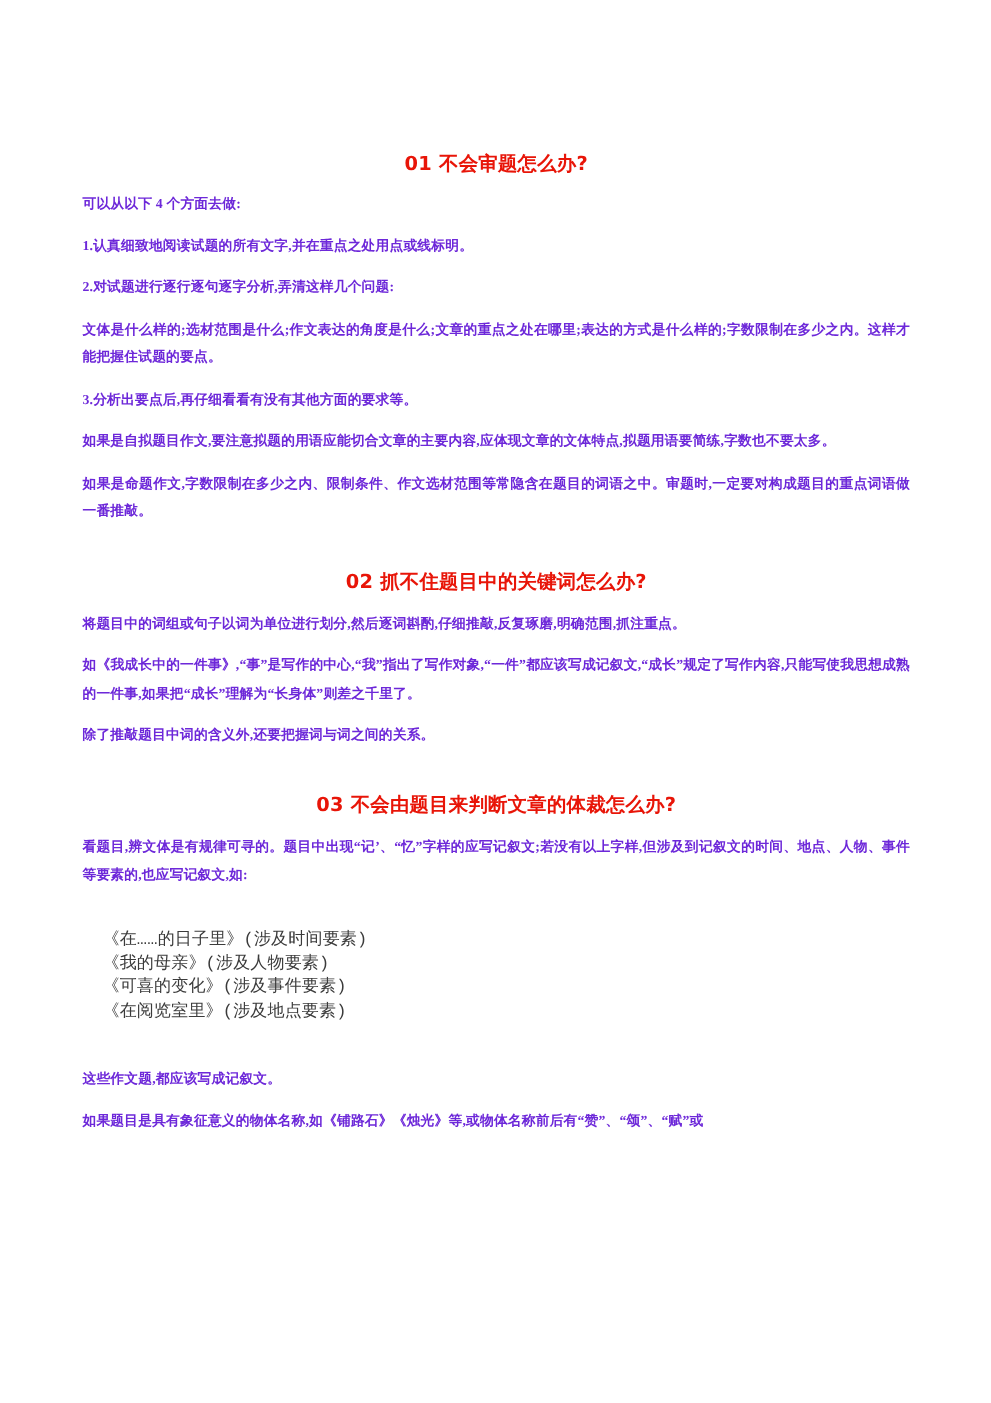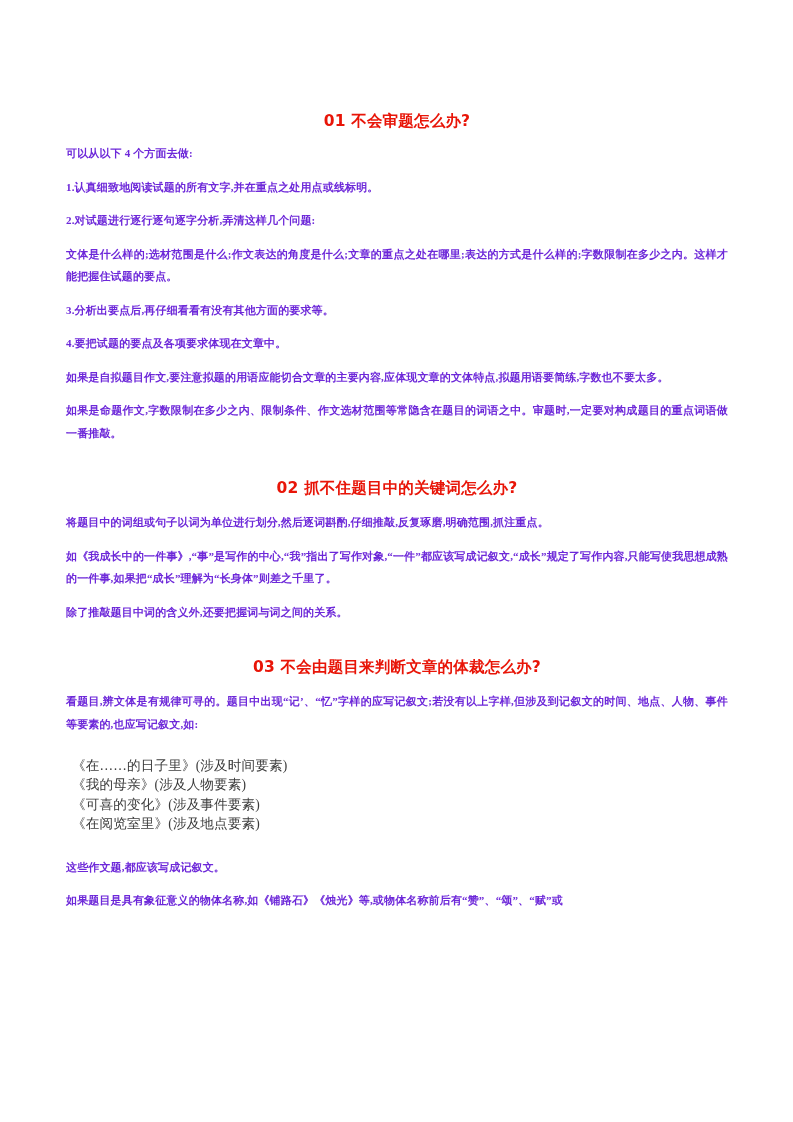--- a/index.html
+++ b/index.html
@@ -16,21 +16,21 @@
   .page {
     position: relative;
     width: 793px;
     height: 1122px;
     background: #ffffff;
     box-sizing: border-box;
   }
   .content {
     position: absolute;
     left: 66px;
-    top: 104px;
+    top: 114px;
     width: 662px;
   }
   h2.section-heading {
     margin: 0;
     padding: 0;
     text-align: center;
     color: #e81508;
     font-family: "DejaVu Sans", "Liberation Sans", sans-serif;
     font-weight: bold;
     font-size: 15.5px;
@@ -48,23 +48,24 @@
     font-size: 11px;
     line-height: 22.5px;
     text-align: justify;
     text-justify: inter-ideograph;
     letter-spacing: 0.15px;
     font-weight: bold;
   }
   p.para:last-child { padding-bottom: 0; }
 
   .title-list {
-    margin: 0;
+    margin: 10px;
     padding: 3px 0 10px 6px;
     list-style: none;
+    font-family: Liberation Mono, monospace;
   }
   .title-list li {
     margin: 0;
     padding: 0;
     color: #3b3b3b;
     font-size: 13.6px;
     line-height: 19.4px;
     letter-spacing: 0.15px;
     white-space: nowrap;
   }
@@ -79,21 +80,20 @@
 
     <div class="heading-block">
       <h2 class="section-heading">01 不会审题怎么办?</h2>
     </div>
 
     <p class="para">可以从以下 4 个方面去做:</p>
     <p class="para">1.认真细致地阅读试题的所有文字,并在重点之处用点或线标明。</p>
     <p class="para">2.对试题进行逐行逐句逐字分析,弄清这样几个问题:</p>
     <p class="para">文体是什么样的;选材范围是什么;作文表达的角度是什么;文章的重点之处在哪里;表达的方式是什么样的;字数限制在多少之内。这样才能把握住试题的要点。</p>
     <p class="para">3.分析出要点后,再仔细看看有没有其他方面的要求等。</p>
-    <p class="para">4.要把试题的要点及各项要求体现在文章中。</p>
     <p class="para">如果是自拟题目作文,要注意拟题的用语应能切合文章的主要内容,应体现文章的文体特点,拟题用语要简练,字数也不要太多。</p>
     <p class="para">如果是命题作文,字数限制在多少之内、限制条件、作文选材范围等常隐含在题目的词语之中。审题时,一定要对构成题目的重点词语做一番推敲。</p>
 
     <div class="heading-block h2nd">
       <h2 class="section-heading">02 抓不住题目中的关键词怎么办?</h2>
     </div>
 
     <p class="para">将题目中的词组或句子以词为单位进行划分,然后逐词斟酌,仔细推敲,反复琢磨,明确范围,抓注重点。</p>
     <p class="para">如《我成长中的一件事》,“事”是写作的中心,“我”指出了写作对象,“一件”都应该写成记叙文,“成长”规定了写作内容,只能写使我思想成熟的一件事,如果把“成长”理解为“长身体”则差之千里了。</p>
     <p class="para">除了推敲题目中词的含义外,还要把握词与词之间的关系。</p>

